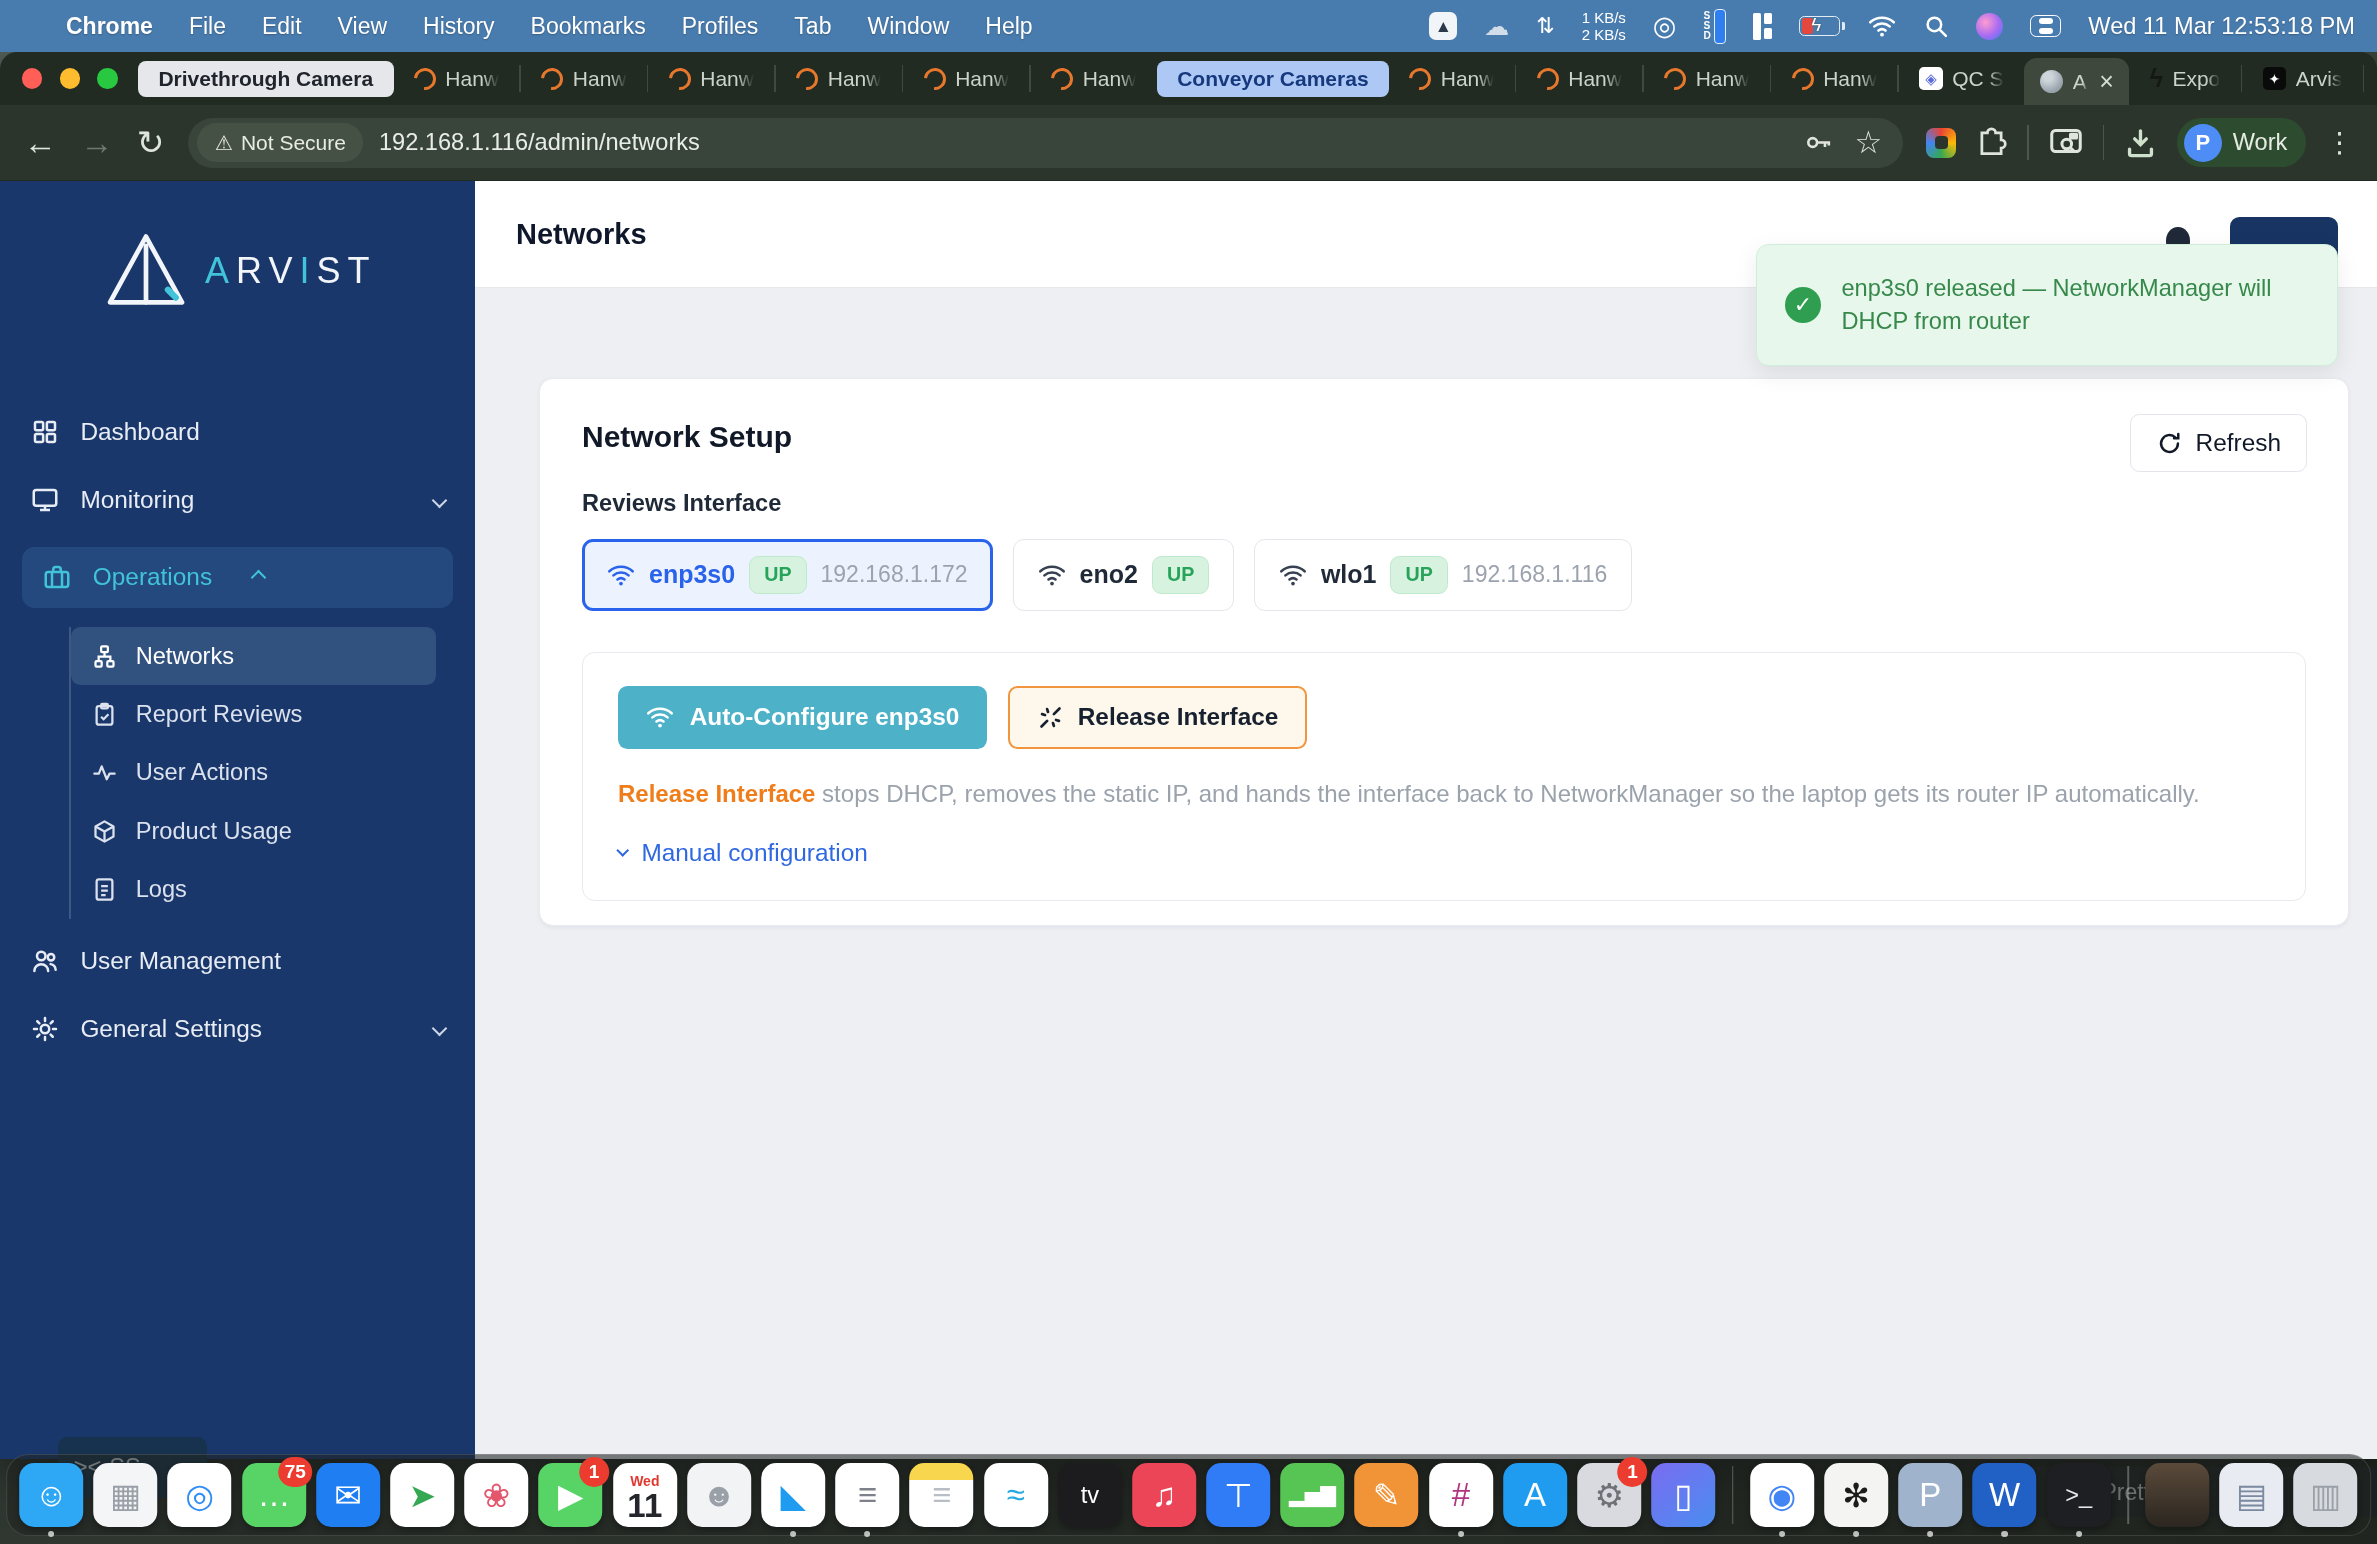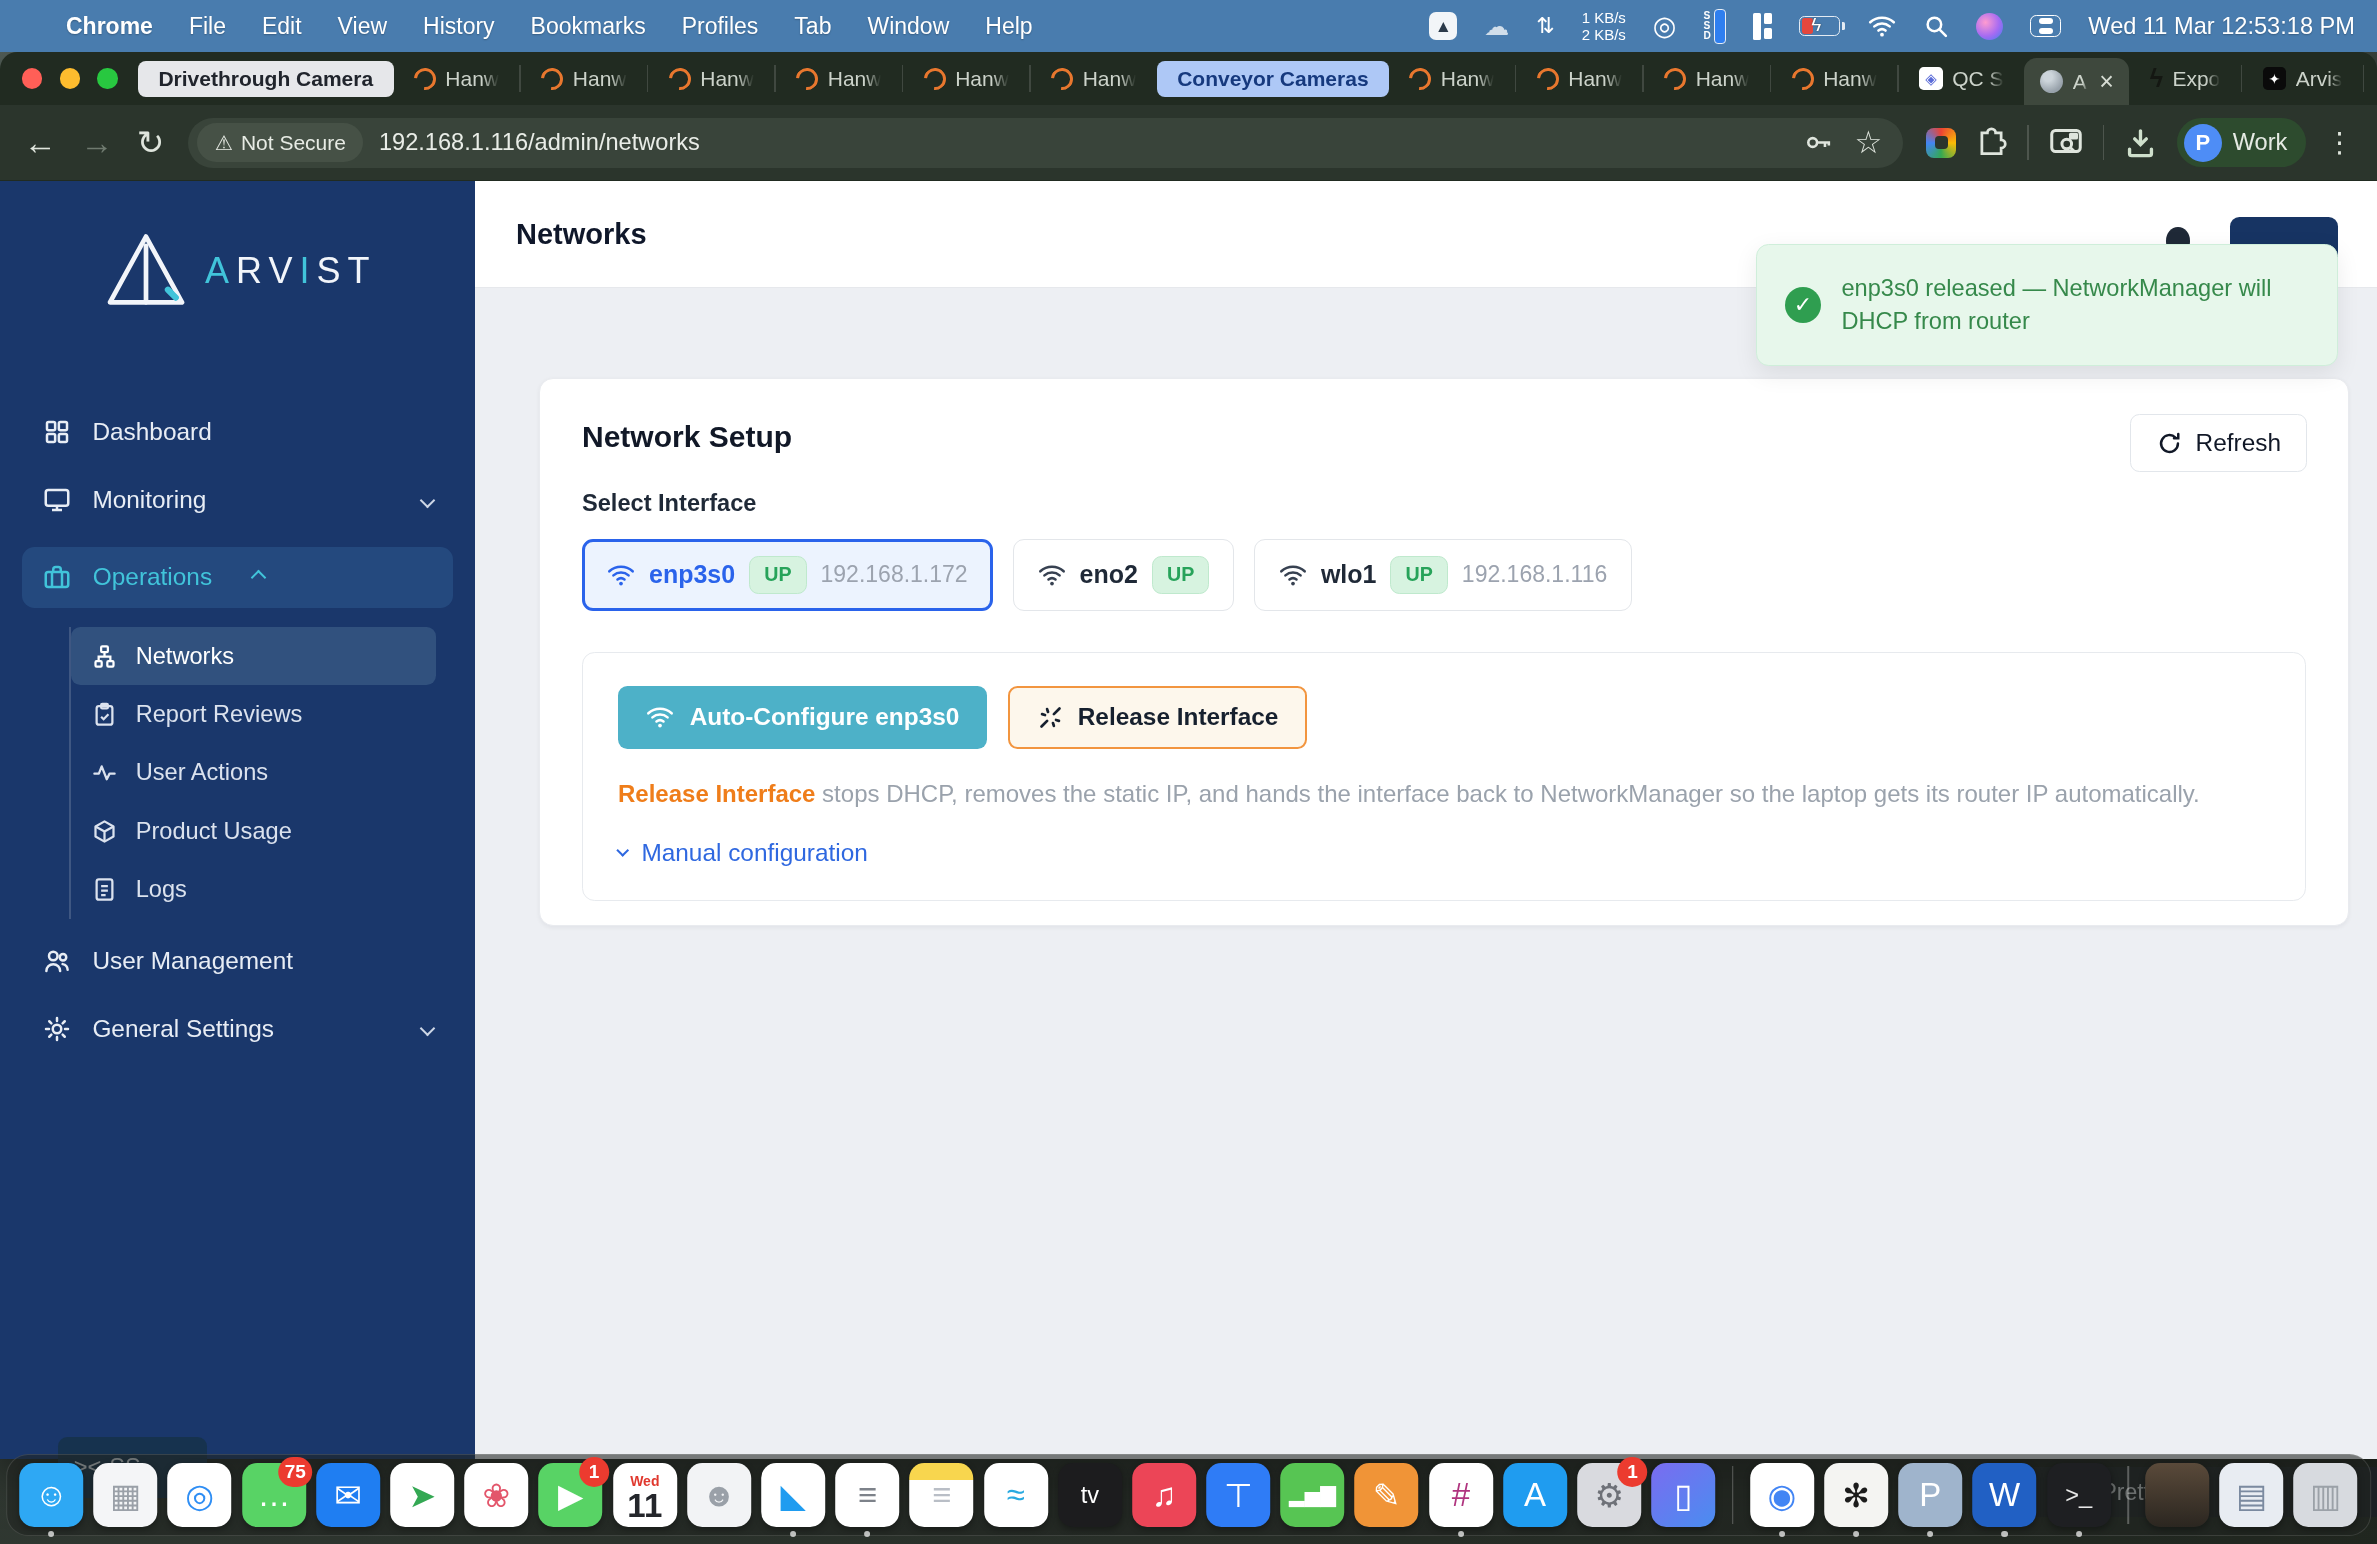--- a/index.html
+++ b/index.html
@@ -76,21 +76,21 @@
   .kebab { color:#dfe5dd; font-size:28px; }
   .icon-svg { display:block; }
 
   
   .content { position:absolute; top:129px; left:0; right:0; bottom:0; display:flex; }
   .sidebar { width:475px; background:#1a376b; color:#e8edf5; flex:0 0 auto; display:flex; flex-direction:column; }
   .logo { margin-top:49px; display:flex; align-items:center; justify-content:center; gap:12.6px; }
   .logo-text { font-size:36px; letter-spacing:7px; font-weight:500; }
   .lt-teal { color:#41c4da; } .lt-white { color:#f2f5fa; }
   .nav { margin-top:86px; display:flex; flex-direction:column; font-size:24.4px; }
-  .nitem { display:flex; align-items:center; gap:20.4px; padding:19px 42px; }
+  .nitem { display:flex; align-items:center; gap:20.4px; padding:19px 30px; }
   .nitem .grow { flex:1; }
   .chev { width:11px; height:11px; border-right:2.4px solid #cdd6e6; border-bottom:2.4px solid #cdd6e6; }
   .chev.down { transform:rotate(45deg); } .chev.up { transform:rotate(-135deg); border-color:#41c4da; }
   .ops { margin:12.6px 22px; padding:15.7px 20.4px; background:#24497e; border-radius:12.6px; color:#41c4da; display:flex; align-items:center; gap:20.4px; }
   .subnav { margin-left:69px; border-left:2.4px solid rgba(148,163,184,.3); display:flex; flex-direction:column; margin-top:6.3px; margin-bottom:7.9px; }
   .snitem { display:flex; align-items:center; gap:17.3px; padding:15.7px 20.4px; margin-right:39px; color:#dbe2ee; font-size:23.6px; }
   .snitem.active { background:#31517e; border-radius:9.4px; color:#fff; }
   .sideicon { flex:0 0 auto; }
 
   .main { flex:1; background:#edeff3; position:relative; overflow:hidden; }
@@ -469,21 +469,21 @@
           <div class="cardtitle">Network Setup</div>
 
           <div class="refreshbtn">
             <svg class="icon-svg" width="27" height="27" viewBox="0 0 24 24" fill="none" stroke="#111827" stroke-width="2.2" stroke-linecap="round">
               <path d="M19.5 12 a7.5 7.5 0 1 1 -2.2 -5.3"></path>
                 <path d="M19.8 3.5 v3.8 h-3.8"></path>
             </svg>
             <span>Refresh</span>
           </div>
 
-          <div class="selectlabel">Select Interface</div>
+          <div class="selectlabel">Reviews Interface</div>
 
           <div class="ifrow">
             <div class="ifbtn selected">
               <svg class="icon-svg" width="28" height="23.6" viewBox="0 0 24 20" fill="none" stroke="#2a63eb" stroke-width="2.2" stroke-linecap="round">
                 <path d="M2 7 a15 15 0 0 1 20 0"></path>
                   <path d="M5.5 10.5 a10 10 0 0 1 13 0"></path>
                   <path d="M9 14 a5 5 0 0 1 6 0"></path>
                   <circle cx="12" cy="17.5" r="1.6" fill="#2a63eb" stroke="none"></circle>
               </svg>
               <span class="ifname">enp3s0</span>

